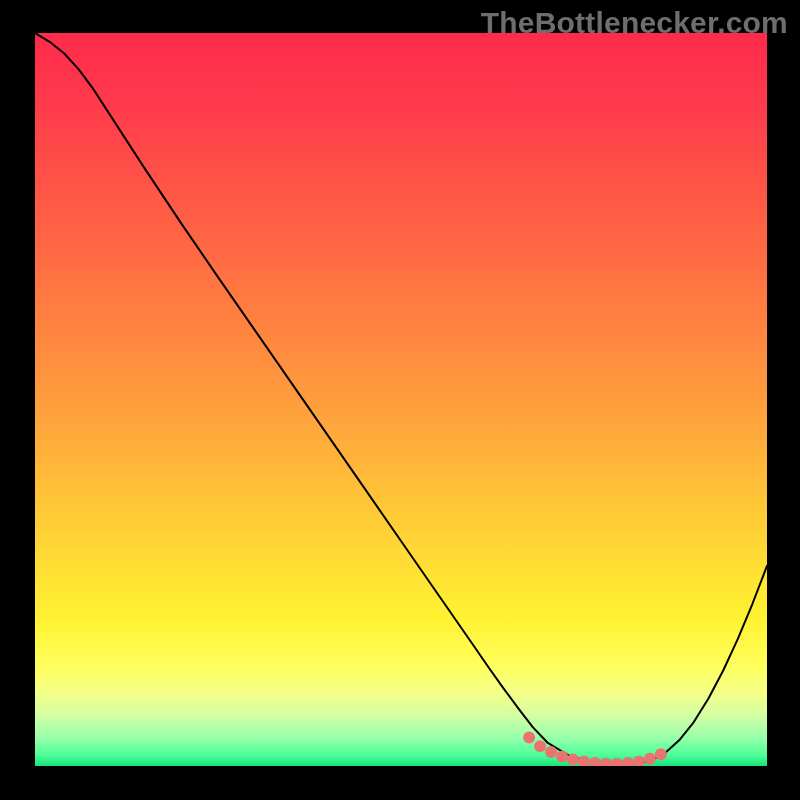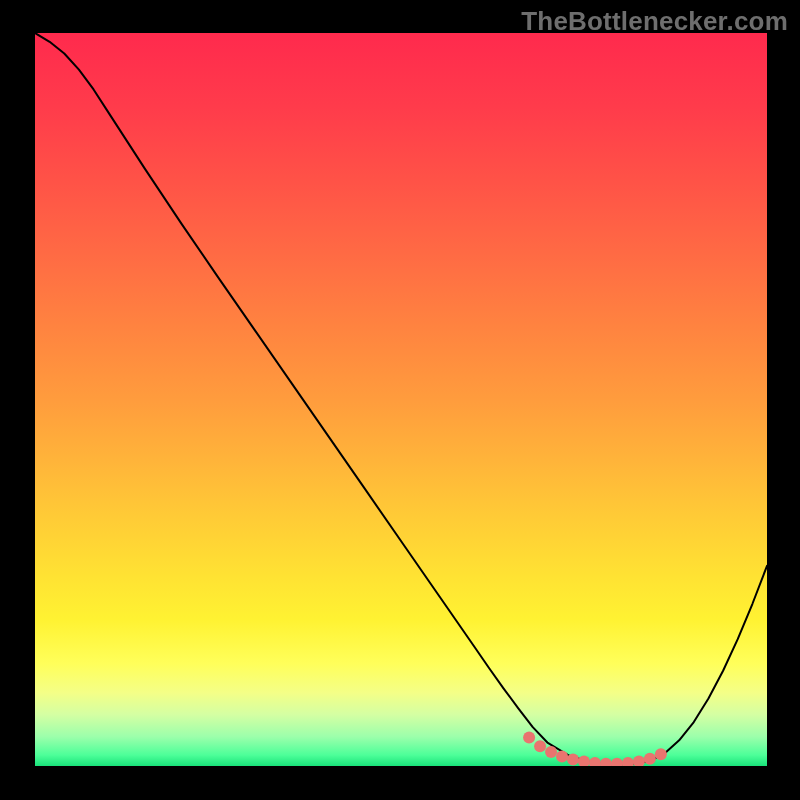--- a/index.html
+++ b/index.html
@@ -14,21 +14,21 @@
     position: relative;
     width: 800px;
     height: 800px;
     background: #000;
   }
   .watermark {
     position: absolute;
     top: 6px;
     right: 12px;
     font-family: Arial, Helvetica, sans-serif;
-    font-size: 26px;
+    font-size: 30px;
     font-weight: bold;
     color: #6e6e6e;
     letter-spacing: 0.2px;
     z-index: 10;
   }
   svg.plot {
     position: absolute;
     top: 0;
     left: 0;
     width: 800px;

